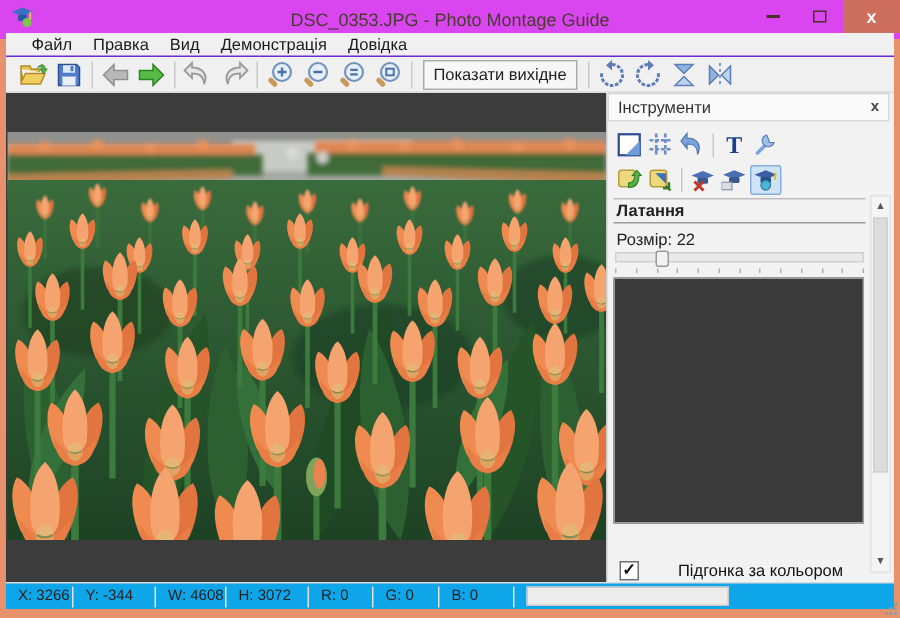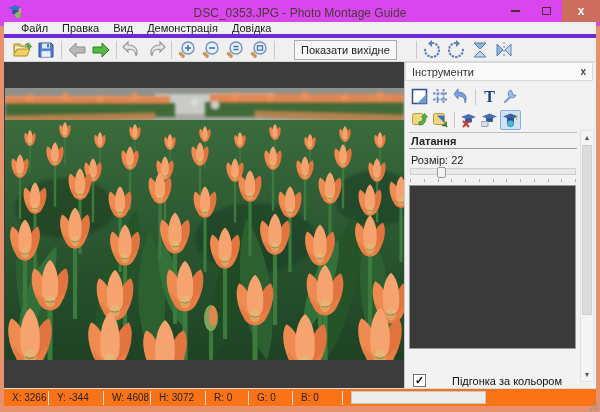--- a/index.html
+++ b/index.html
@@ -10,28 +10,28 @@
   .titlebar { position:absolute; left:0; top:0; width:600px; height:26px; background:#d946ef; display:flex; align-items:center; }
   .app-icon { position:absolute; left:7px; top:3px; width:16px; height:16px; }
   .title-text { position:absolute; left:0; width:100%; text-align:center; font-size:12px; color:#4a3a31; }
   .winbtns { position:absolute; right:0; top:0; height:22px; display:flex; align-items:stretch; }
   .winbtn { width:31px; display:flex; align-items:center; justify-content:center; font-size:11px; color:#4a3228; cursor:default; }
   .winbtn .mini { display:block; width:9px; height:2px; background:#4a3228; }
   .winbtn .maxi { display:block; width:9px; height:8px; border:1.5px solid #4a3228; background:transparent; }
   .winbtn.close { width:38px; background:#cd6d5e; color:#fff; font-size:12px; font-weight:bold; }
 
   
-  .menubar { position:absolute; left:4px; top:22px; width:592px; height:16px; background:#f0f0f0; border-bottom:4px solid #6d28d9; display:flex; align-items:center; padding-left:10px; gap:0; }
+  .menubar { position:absolute; left:4px; top:22px; width:592px; height:16px; background:#f0f0f0; border-bottom:1px solid #6d28d9; display:flex; align-items:center; padding-left:10px; gap:0; }
   .menu-item { font-size:11px; color:#1a1a1a; padding:0 7px; }
 
   
   .toolbar { position:absolute; left:4px; top:38px; width:592px; height:24px; background:#f0f0f0; border-bottom:1px solid #d8d8d8; display:flex; align-items:center; padding-left:6px; }
   .tbtn { width:24px; height:22px; display:flex; align-items:center; justify-content:center; }
   .tsep { width:1px; height:18px; background:#c9c9c9; margin:0 3px; }
-  .tbtn-text { height:20px; margin:0 16px; padding:0 6px; font-size:11px; color:#222; background:#f7f7f7; border:1px solid #ababab; display:flex; align-items:center; }
+  .tbtn-text { height:20px; margin:0 4px; padding:0 6px; font-size:11px; color:#222; background:#f7f7f7; border:1px solid #ababab; display:flex; align-items:center; }
 
   
   .canvas { position:absolute; left:4px; top:62px; width:400px; height:326px; background:#3c3c3c; overflow:hidden; }
   .photo { position:absolute; left:1px; top:26px; width:399px; height:272px; }
 
   
   .panel { position:absolute; left:404px; top:62px; width:192px; height:326px; background:#f2f2f2; border-left:1px solid #c9c9c9; }
   .panel-header { position:absolute; left:0; top:0; width:188px; height:19px; background:#fafafa; border:1px solid #d9d9d9; display:flex; align-items:center; justify-content:space-between; padding:0 6px; }
   .panel-title { font-size:11px; color:#333; }
   .panel-close { font-size:10px; color:#444; font-weight:bold; }
@@ -55,21 +55,21 @@
   .checkbox { width:13px; height:13px; background:#fff; border:1px solid #707070; font-size:11px; line-height:11px; color:#111; text-align:center; font-weight:bold; }
   .check-label { font-size:11px; color:#111;padding-left:20px; }
 
   .pscroll { position:absolute; right:2px; top:68px; width:14px; height:252px; background:#f4f4f4; border:1px solid #e2e2e2; }
   .pscroll .arr { position:absolute; left:0; width:12px; height:13px; color:#555; font-size:7px; text-align:center; line-height:13px; }
   .pscroll .arr.up { top:0; }
   .pscroll .arr.dn { bottom:0; }
   .pscroll .thumb { position:absolute; left:1px; top:14px; width:10px; height:170px; background:#dcdcdc; border:1px solid #cfcfcf; }
 
   
-  .statusbar { position:absolute; left:4px; top:388px; width:592px; height:18px; background:#f97316; border-top:1px solid #dcdcdc; display:flex; align-items:center; }
+  .statusbar { position:absolute; left:4px; top:388px; width:592px; height:18px; background:#0ea5e9; border-top:1px solid #dcdcdc; display:flex; align-items:center; }
   .scell { font-size:10px; color:#222; padding-left:8px; border-right:1px solid #e2e2e2; height:14px; line-height:14px; }
   .sbox { margin-left:8px; width:135px; height:13px; background:#ececec; border:1px solid #c9c9c9; }
   .grip { position:absolute; right:2px; bottom:2px; width:9px; height:9px;
           background-image: radial-gradient(circle at 2px 8px, #9a9a9a 1px, transparent 1.2px),
                             radial-gradient(circle at 5px 8px, #9a9a9a 1px, transparent 1.2px),
                             radial-gradient(circle at 8px 8px, #9a9a9a 1px, transparent 1.2px),
                             radial-gradient(circle at 5px 5px, #9a9a9a 1px, transparent 1.2px),
                             radial-gradient(circle at 8px 5px, #9a9a9a 1px, transparent 1.2px),
                             radial-gradient(circle at 8px 2px, #9a9a9a 1px, transparent 1.2px); }
 </style>

